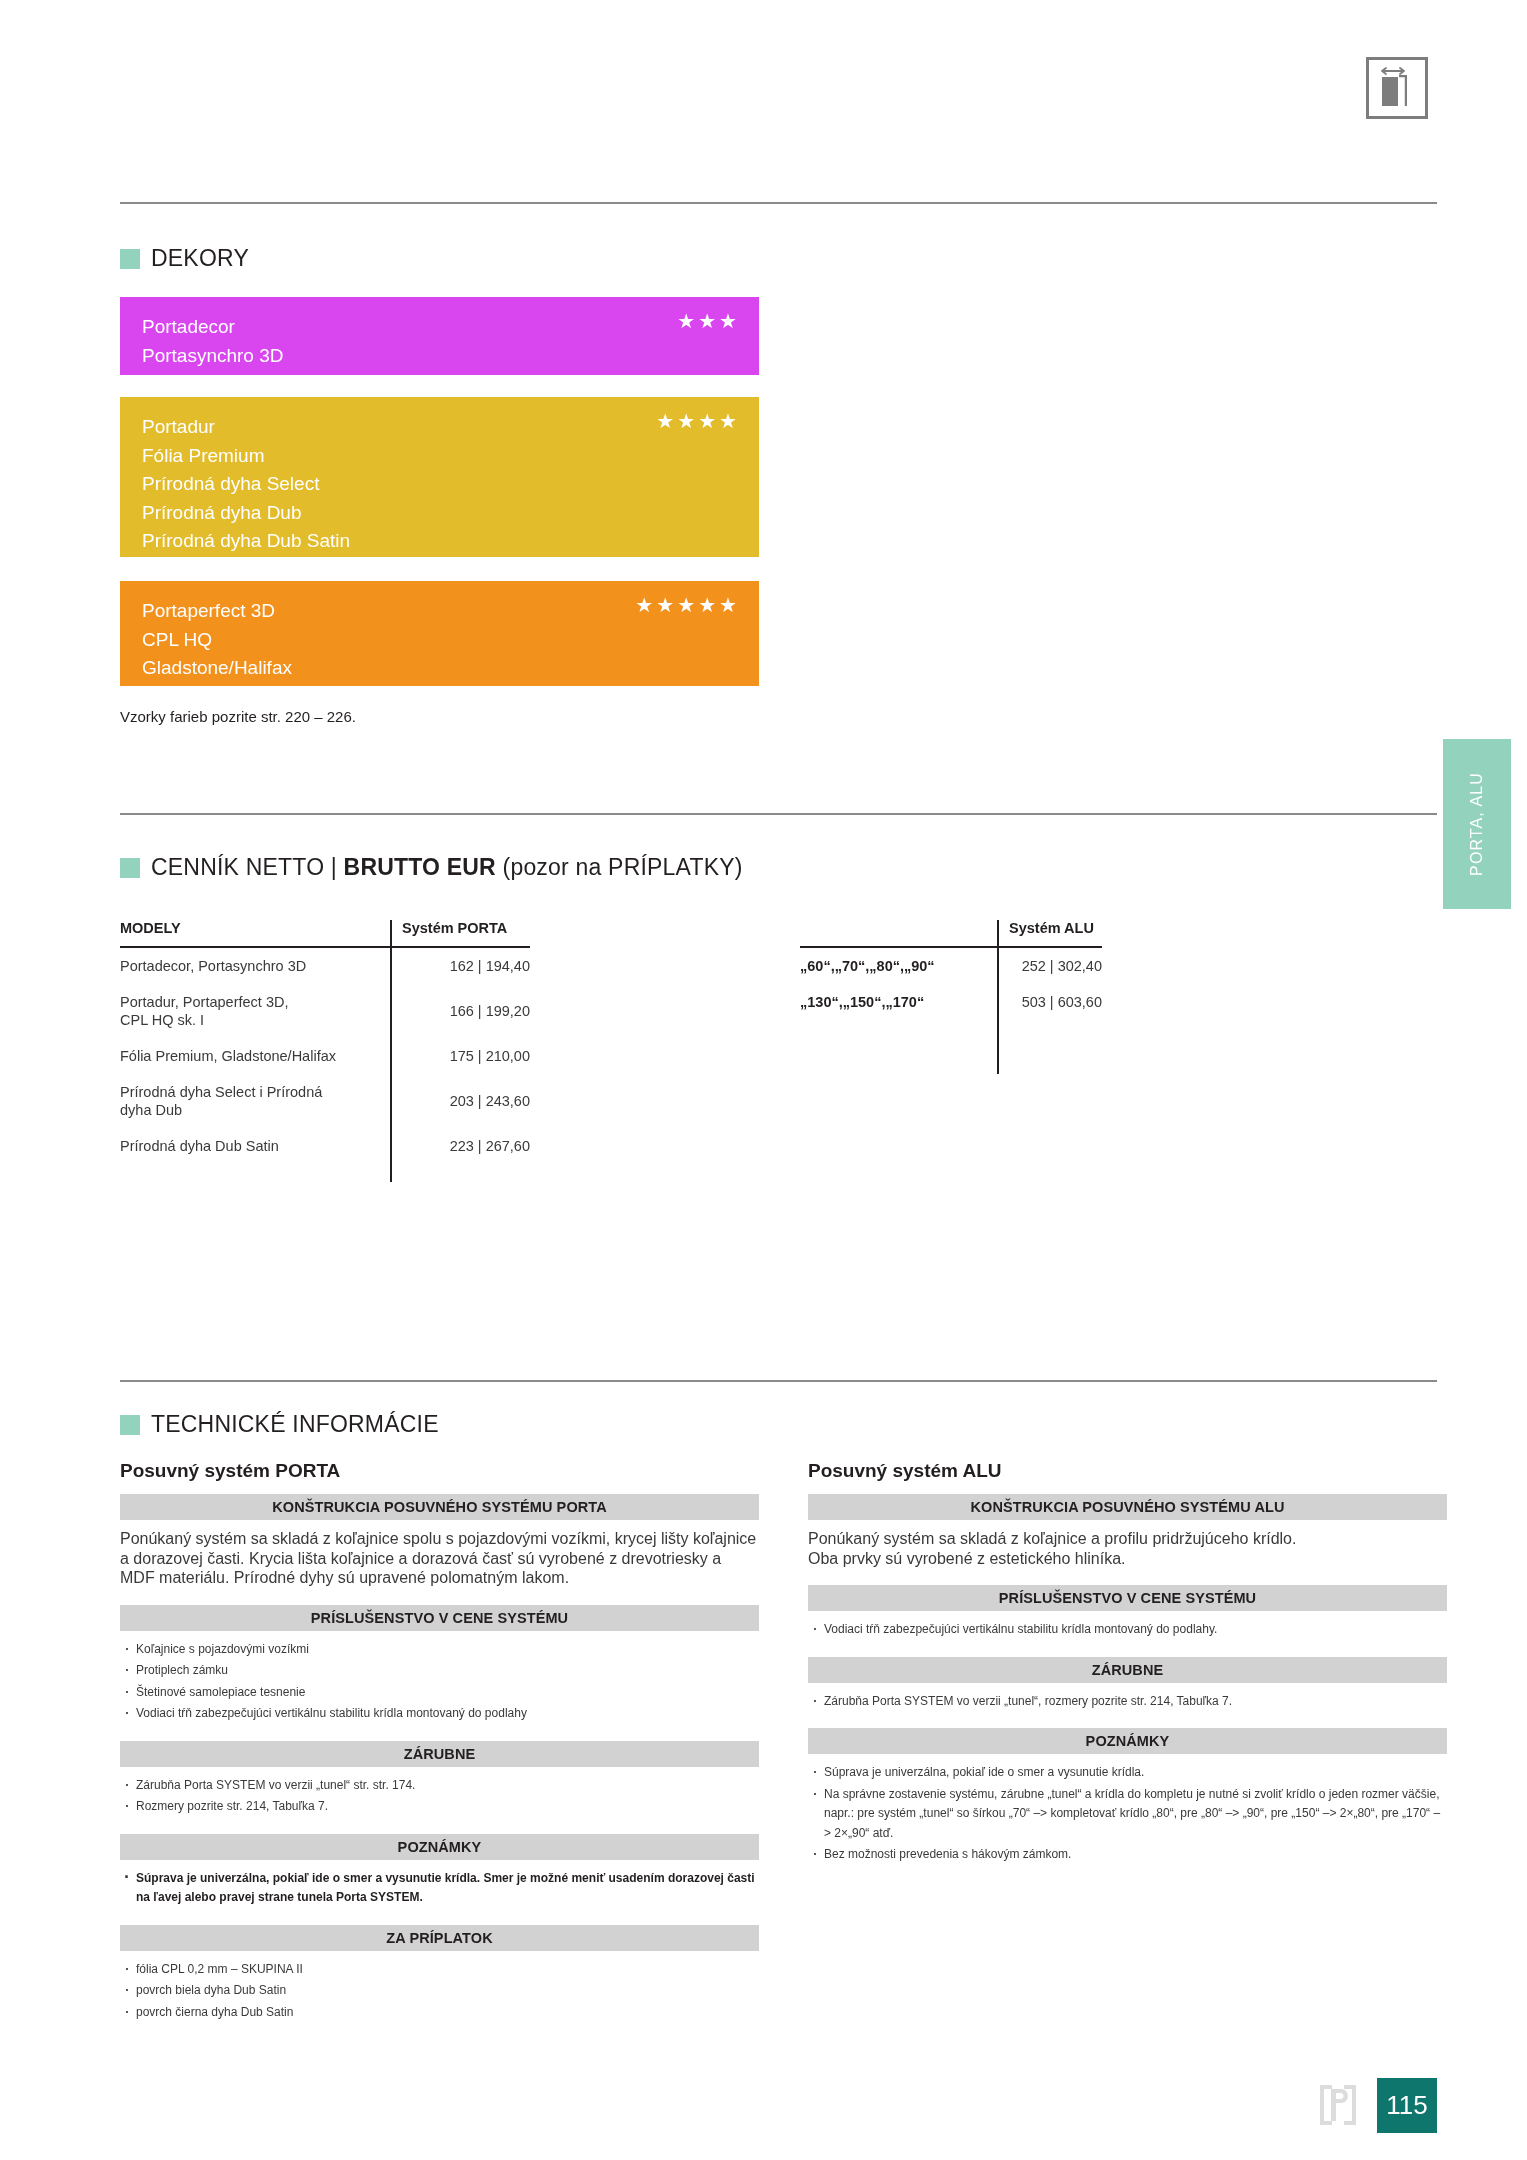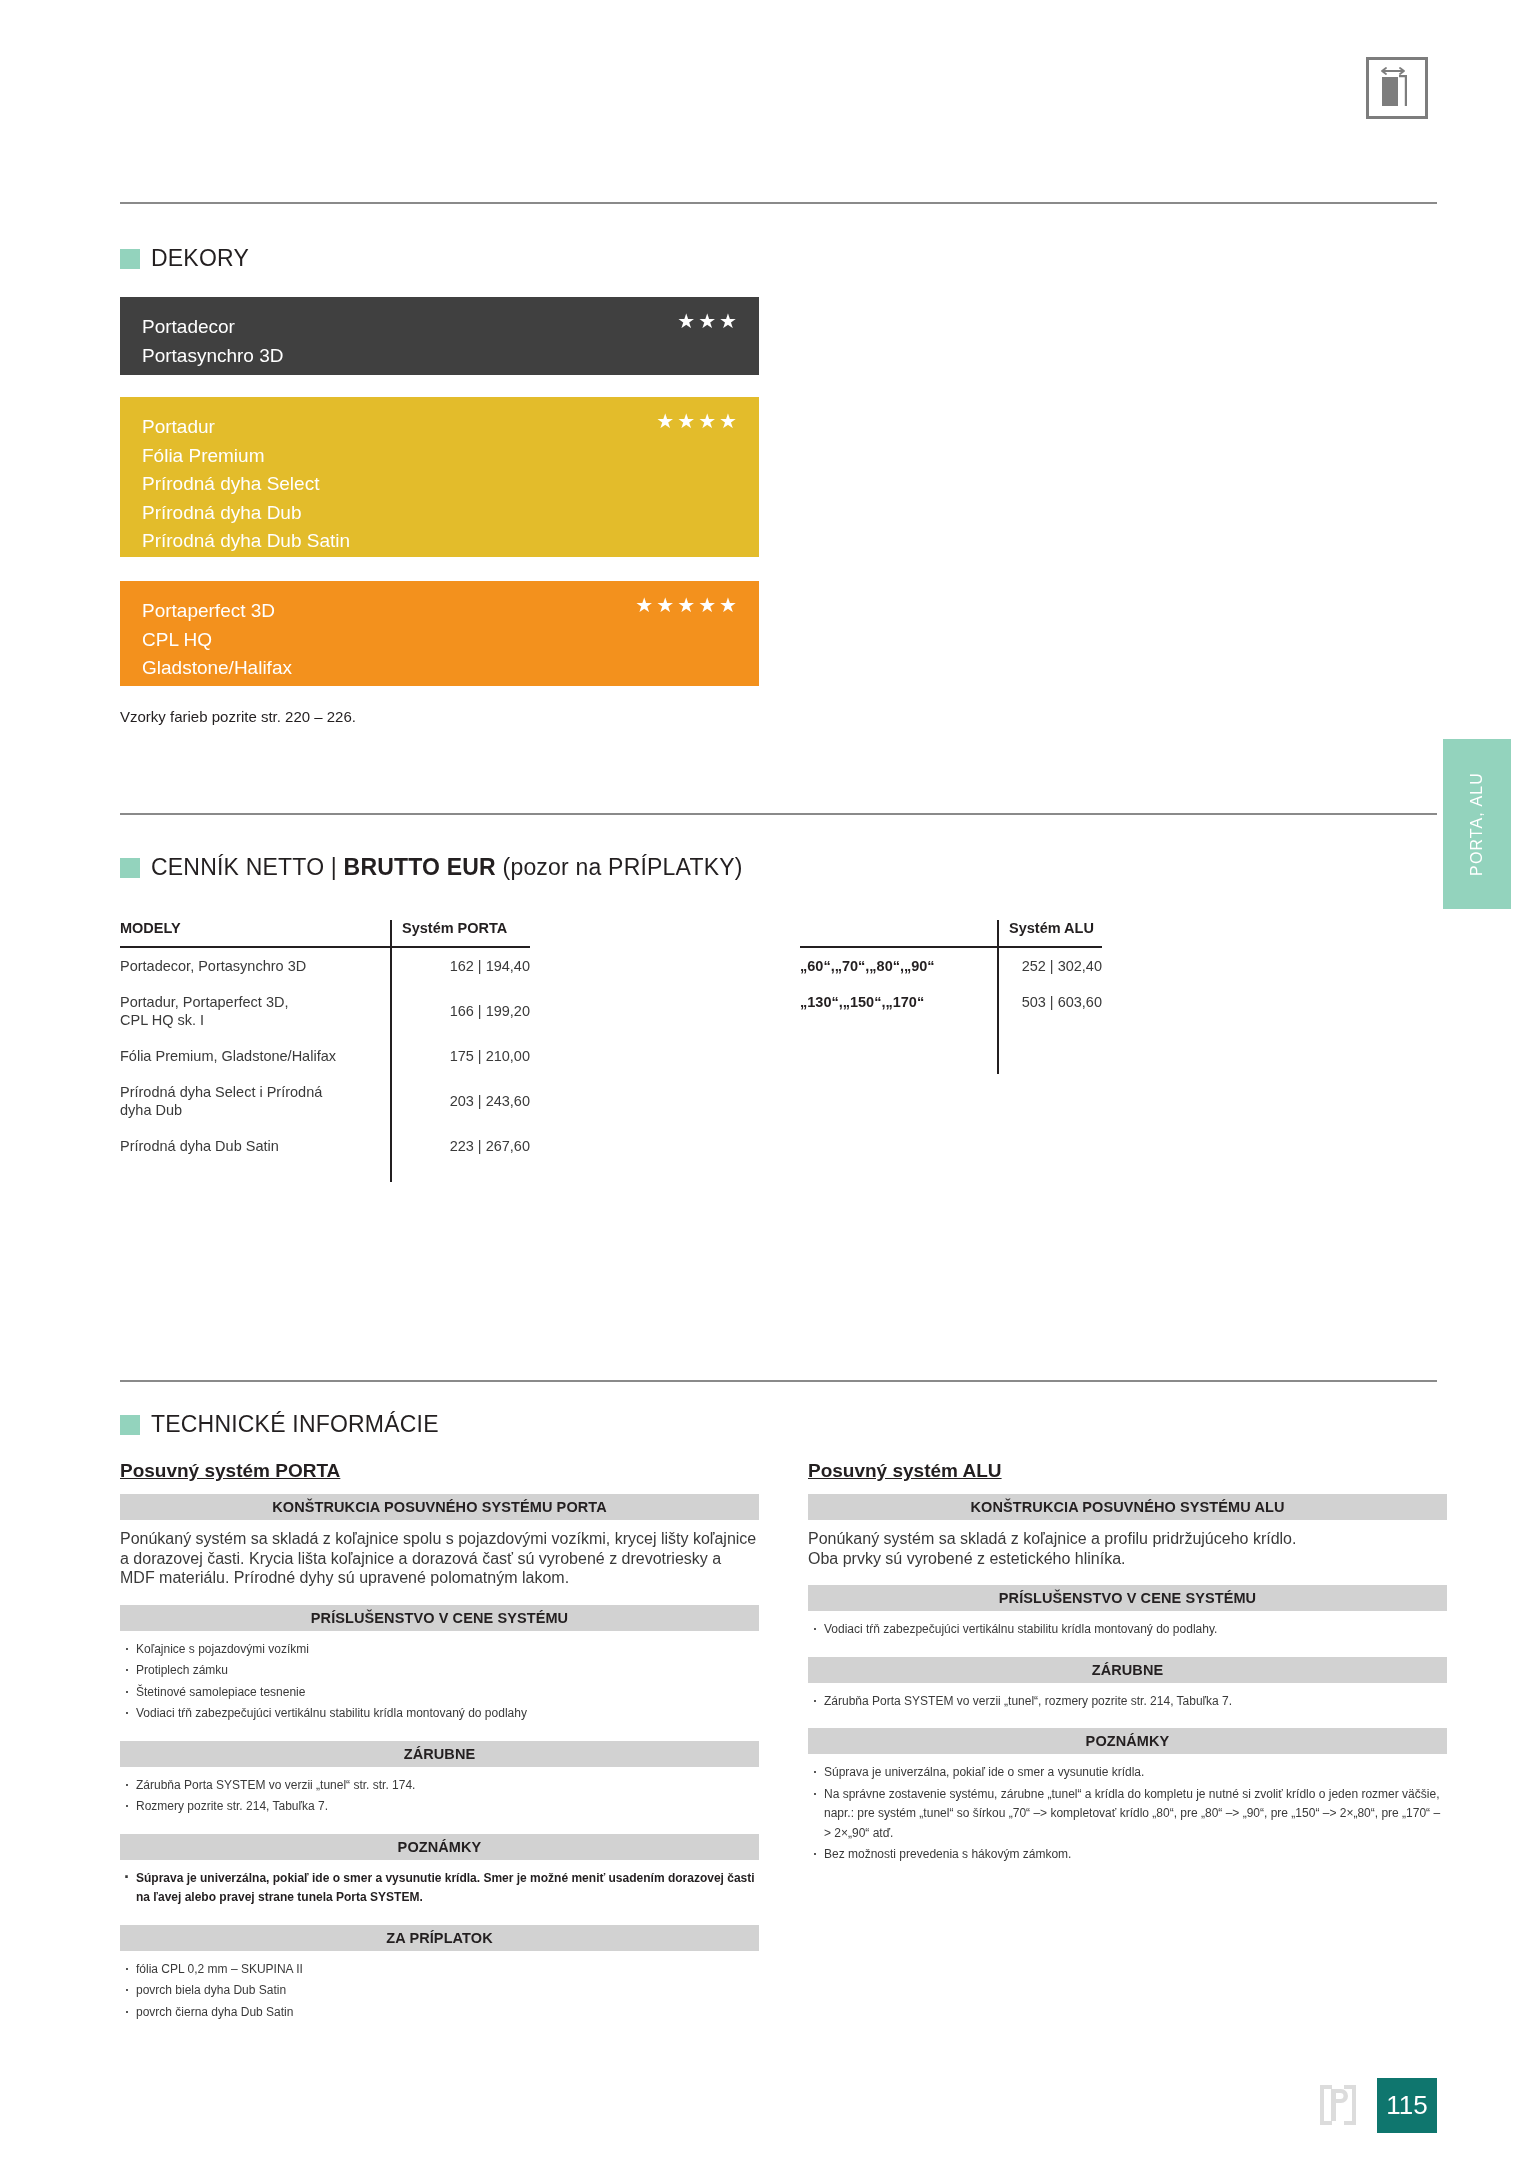--- a/index.html
+++ b/index.html
@@ -55,21 +55,21 @@
   
   .decor-box{
     position:absolute; left:120px; width:639px;
     color:#ffffff; padding:16px 22px 16px 22px;
   }
   .decor-box .lines{ font-size:19px; line-height:28.5px; }
   .decor-box .stars{
     position:absolute; right:19px; top:14px;
     font-size:20px; letter-spacing:3px; color:#ffffff; line-height:1;
   }
-  .db1{ top:297px;  height:78px;  background:#404040; }
+  .db1{ top:297px;  height:78px;  background:#d946ef; }
   .db2{ top:397px;  height:160px; background:#e3bc2b; }
   .db3{ top:581px;  height:105px; background:#f3911d; }
 
   .vzorky{
     position:absolute; left:120px; top:708px;
     font-size:15px; color:#231f20;
   }
 
   
   .ptable{ position:absolute; font-size:14.5px; color:#3a3a3a; }
@@ -97,21 +97,20 @@
   .tbl-alu .thead .c1{ background:transparent; }
 
   
   .tech-col{ position:absolute; width:639px; }
   .tech-left{  left:120px;  top:1460px; }
   .tech-right{ left:808px;  top:1460px; }
 
   .tech-col h3{
     margin:0 0 12px 0; font-size:19px; font-weight:700; color:#231f20;
     letter-spacing:0px;
-    text-decoration:underline;
   }
   .band{
     background:#d2d2d2; color:#231f20;
     font-size:14.5px; font-weight:700; letter-spacing:.1px;
     padding:5px 8px 5px 8px; margin:0 0 9px 0;text-align:center;
   }
   .para{ font-size:16px; line-height:19.5px; color:#3a3a3a; margin:0 0 17px 0; }
   ul.blist{ margin:0 0 17px 0; padding:0; list-style:none; }
   ul.blist li{
     font-size:12px; line-height:19.5px; color:#3a3a3a;

